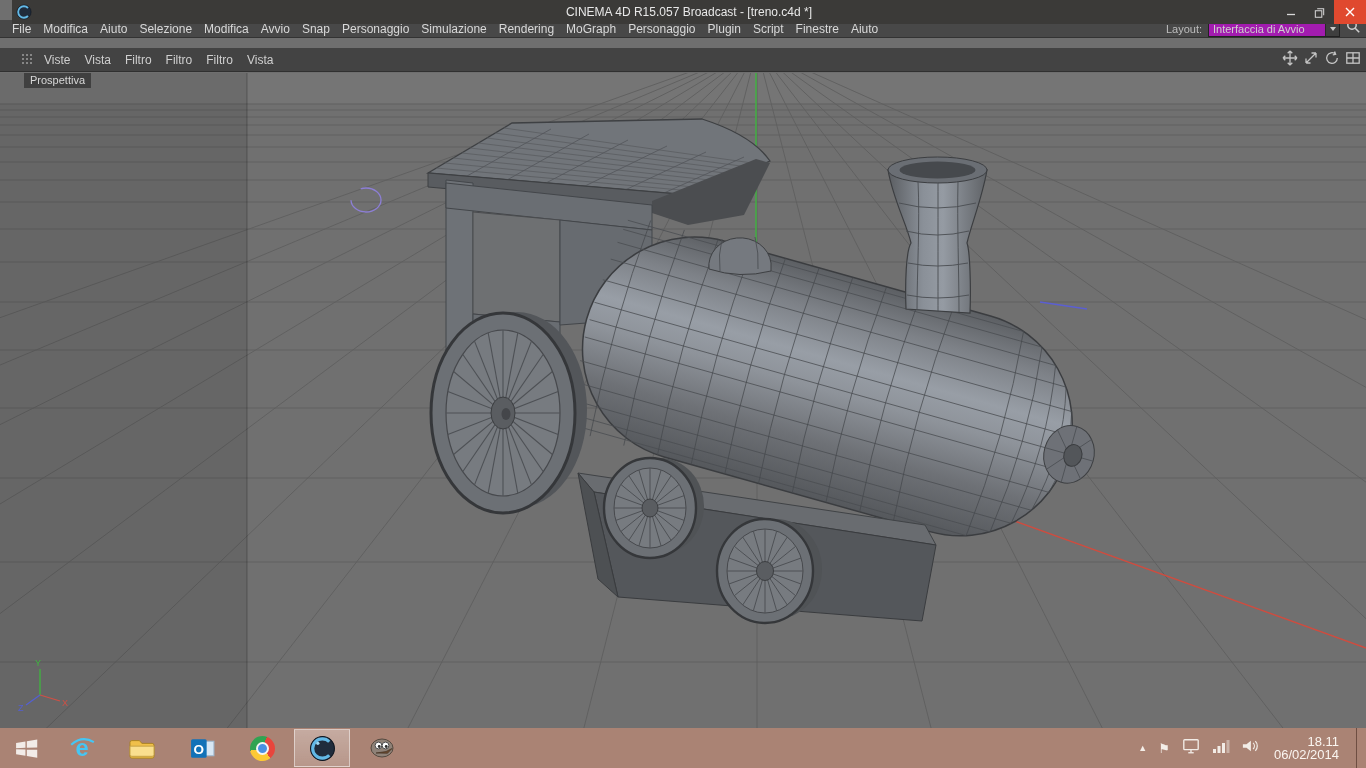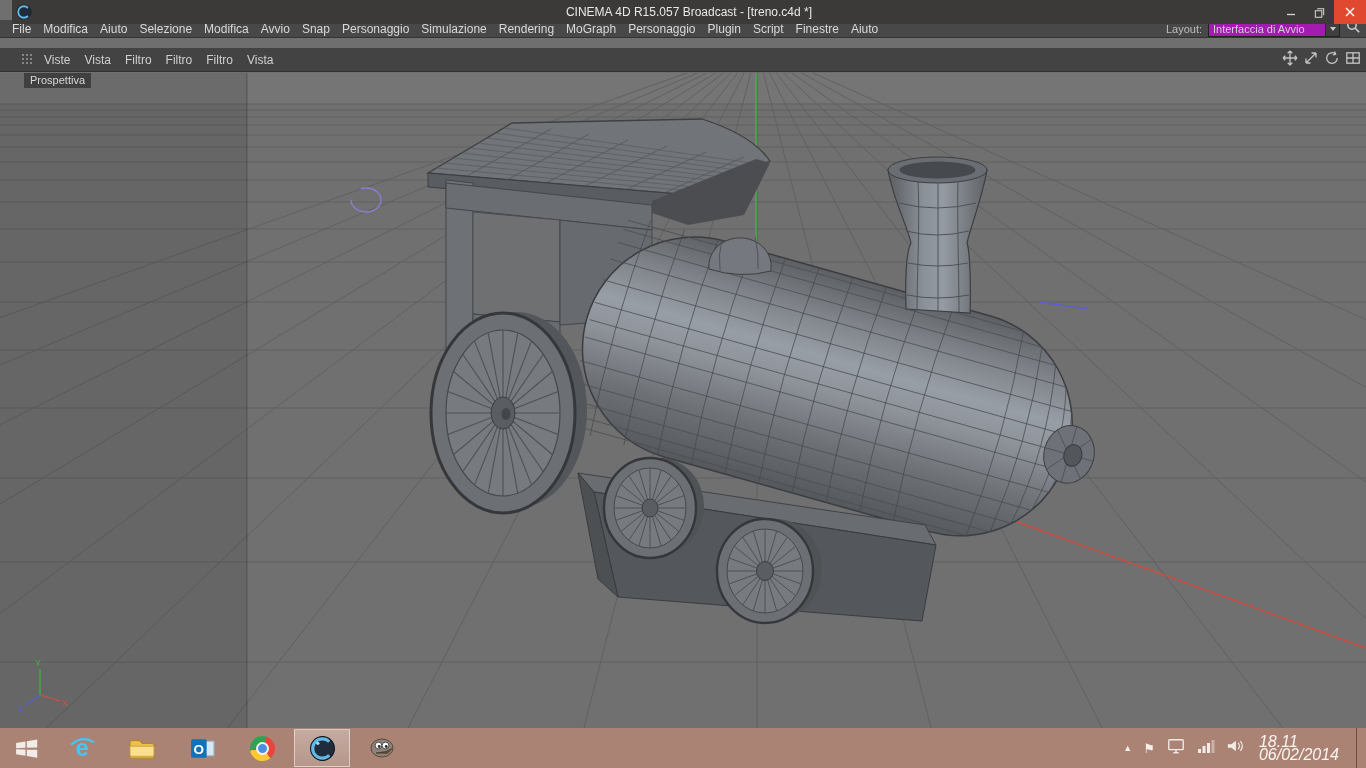--- a/index.html
+++ b/index.html
@@ -64,22 +64,22 @@
     rgba(255,255,255,.16)); border:1px solid rgba(255,255,255,.48); }
   .chrome-icon { width:25px; height:25px; border-radius:50%; position:relative;
     background:conic-gradient(from 20deg,#e8453c 0 33.3%,#fcc934 0 66.6%,
     #30a352 0 100%); }
   .chrome-icon::after { content:""; position:absolute; inset:6px;
     background:#4a90e2; border:2px solid #f4f4f4; border-radius:50%; }
   .tray { margin-left:auto; display:flex; align-items:center; gap:11px;
     padding-right:4px; color:#f4eee8; }
   .tray-glyph { font-size:9px; color:#f4eee8; }
   .tray-flag { font-size:13px; }
-  .clock { text-align:left; font-size:16px; line-height:13px; color:#fbf6f1;
-    padding-left:4px;font-style:italic; }
+  .clock { text-align:right; font-size:13px; line-height:13px; color:#fbf6f1;
+    padding-left:4px; }
   .show-desktop { width:6px; height:40px; border-left:1px solid
     rgba(60,35,25,.55); margin-left:6px; }
 </style>
 </head>
 <body>
 
 <div id="stage">
 
   <div class="titlebar">
     <span class="title-text">CINEMA 4D R15.057 Broadcast - [treno.c4d *]</span>

